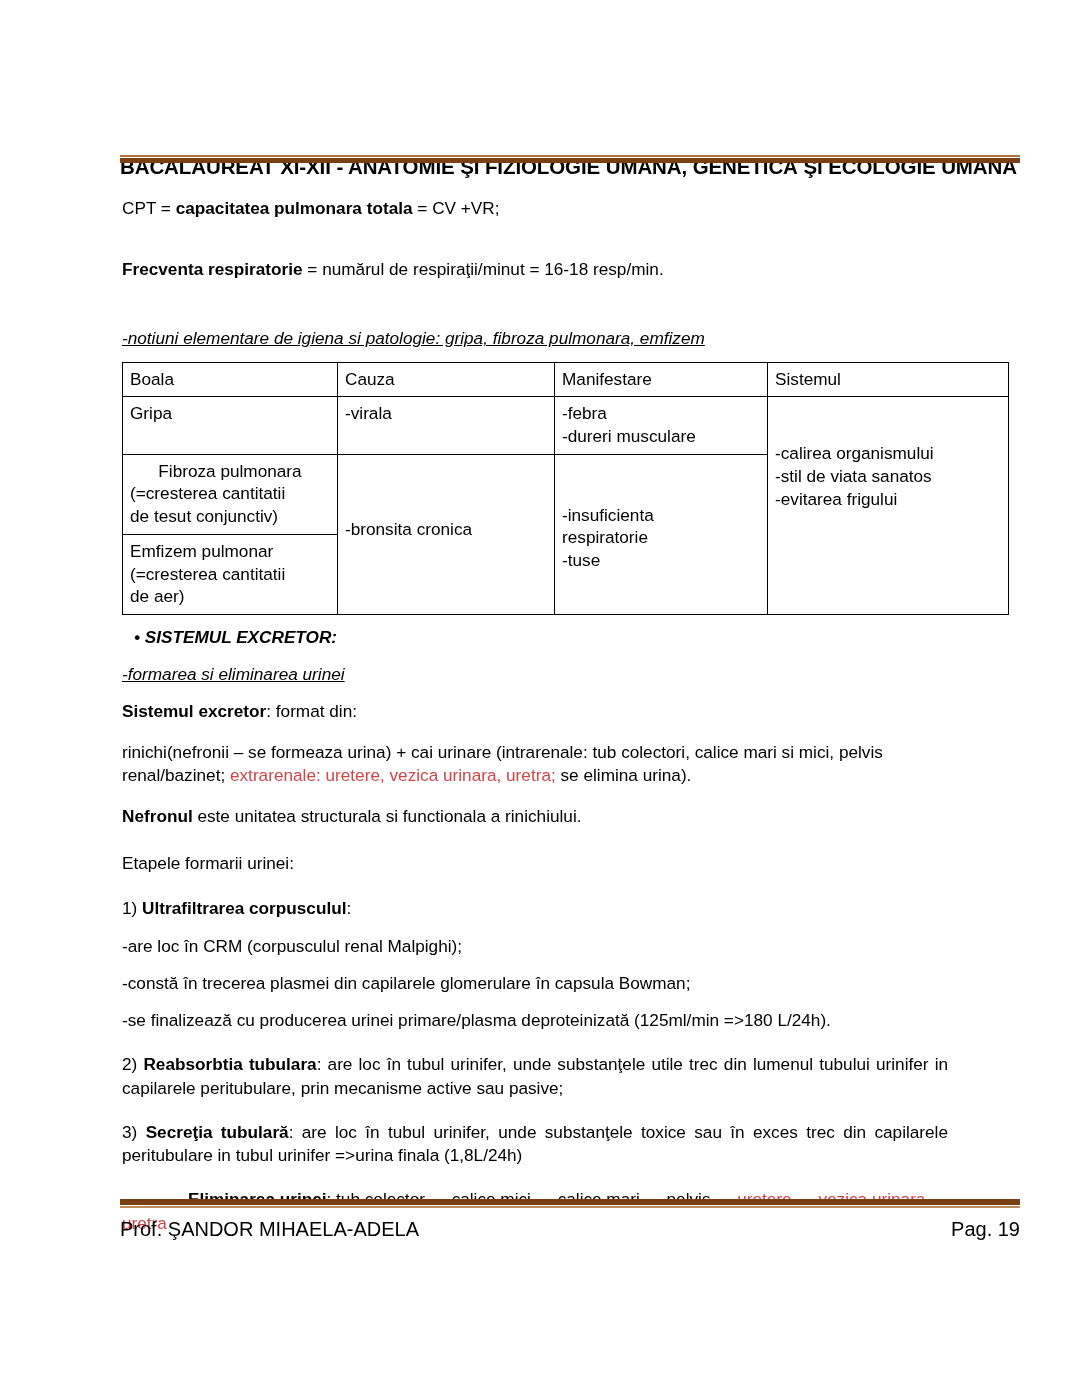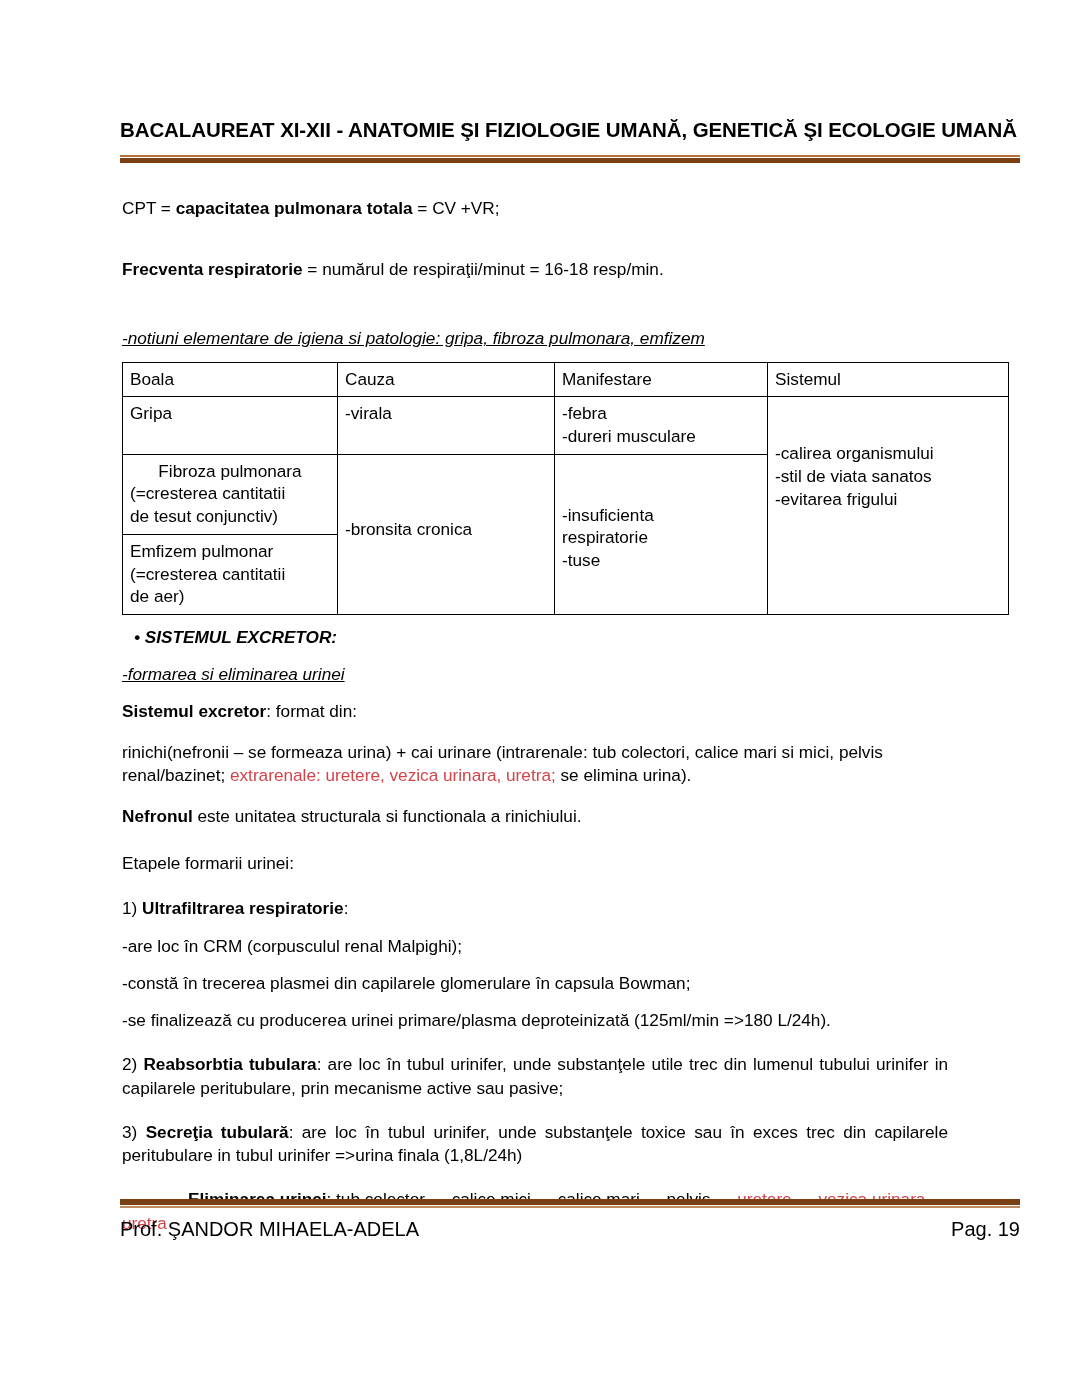--- a/index.html
+++ b/index.html
@@ -90,21 +90,21 @@
     left: 122px;
     top: 200px;
     width: 826px;
     font-size: 17.2px;
     line-height: 1.0;
   }
   p.line {
     margin: 0;
     padding: 0;
   }
-  .b { font-weight: bold; }
+  .b { font-weight: bold; margin-top: 37px; }
   .i { font-style: italic; }
   .u { text-decoration: underline; }
   .red { color: #d0444a; }
   .indent { padding-left: 66px; }
   .justify {
     text-align: justify;
     text-justify: inter-word;
   }
   .sp-14 { height: 14px; }
   .sp-20 { height: 20px; }
@@ -250,21 +250,21 @@
       <span class="b">Nefronul</span><span> este unitatea structurala si functionala a rinichiului.</span>
     </p>
 
     <div class="sp-30"></div>
 
     <p class="line indent">Etapele formarii urinei:</p>
 
     <div class="sp-28"></div>
 
     <p class="line">
-      <span>1) </span><span class="b">Ultrafiltrarea respiratorie</span><span>:</span>
+      <span>1) </span><span class="b">Ultrafiltrarea corpusculul</span><span>:</span>
     </p>
 
     <div class="sp-20"></div>
 
     <p class="line">-are loc în CRM (corpusculul renal Malpighi);</p>
     <div class="sp-20"></div>
     <p class="line">-constă în trecerea plasmei din capilarele glomerulare în capsula Bowman;</p>
     <div class="sp-20"></div>
     <p class="line">-se finalizează cu producerea urinei primare/plasma deproteinizată (125ml/min =&gt;180 L/24h).</p>
 

